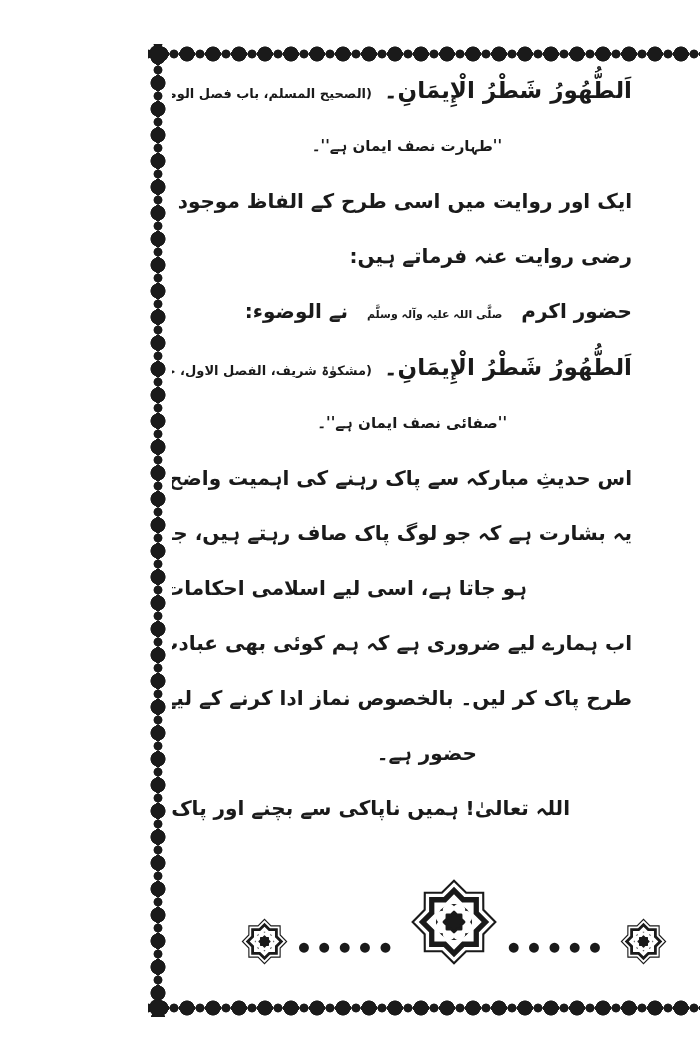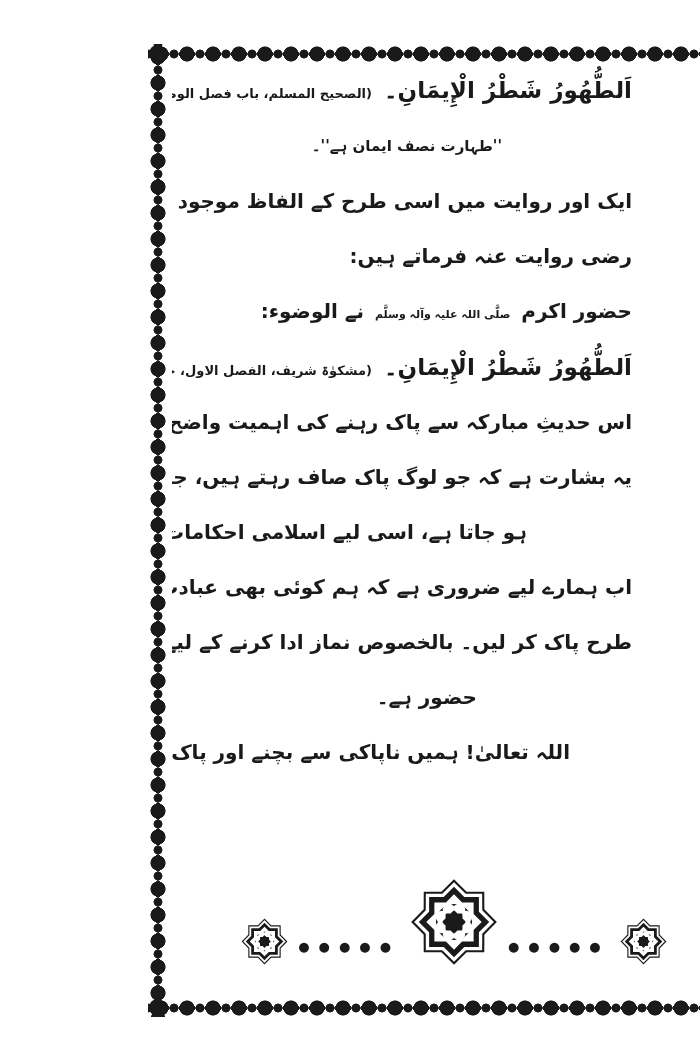--- a/index.html
+++ b/index.html
@@ -41,21 +41,21 @@
   .content{
     position:absolute; top:62px; right:68px; left:68px; height:782px;
     direction:rtl; text-align:right; overflow:hidden;
   }
   .row{height:55px; line-height:55px; white-space:nowrap; overflow:hidden;}
   .hadith{height:56px; line-height:56px;}
   .hadith .ar{font-size:23px; font-weight:bold;}
   .hadith .cite{font-size:13px; font-weight:bold; margin-right:7px;}
   .trans{height:56px; line-height:56px; font-size:15px; font-weight:bold;}
   .body{font-size:20px; font-weight:bold;}
-  .honor{font-size:11px; font-weight:bold; margin:0 4px;}
+  .honor{font-size:11px; font-weight:bold; margin:0 12px;}
   .pr65{padding-right:62px;} .pr105{padding-right:105px;}
   .pr125{padding-right:125px;} .pr130{padding-right:130px;} .pr155{padding-right:155px;}
 
   
   .ornament{
     position:absolute; top:876px; left:0; width:700px; height:90px;
     display:flex; justify-content:center; align-items:flex-end; gap:10px; direction:ltr;
   }
   .star-lg{width:88px; height:88px; flex:0 0 auto;}
   .star-sm{width:47px; height:47px; flex:0 0 auto; margin-bottom:1px;}
@@ -101,20 +101,21 @@
       <span>حضور اکرم</span>
       <span class="honor">صلَّی اللہ علیہ وآلہ وسلَّم</span>
       <span>نے الوضوء:</span>
     </div>
 
     <div class="row hadith">
       <span class="ar">اَلطُّهُورُ شَطْرُ الْإِيمَانِ۔</span>
       <span class="cite">(مشکوٰۃ شریف، الفصل الاول، حدیث:۲۸۱)</span>
     </div>
 
+    <div class="row trans pr125">''صفائی نصف ایمان ہے''۔</div>
 
     <div class="row body">اس حدیثِ مبارکہ سے پاک رہنے کی اہمیت واضح ہو رہی ہے۔ یعنی اُن لوگوں کے لیے</div>
     <div class="row body">یہ بشارت ہے کہ جو لوگ پاک صاف رہتے ہیں، جس کی وجہ سے اُن کا نصف ایمان مکمل</div>
     <div class="row body pr105">ہو جاتا ہے، اسی لیے اسلامی احکامات میں پاک رہنے پر بہت زور دیا گیا ہے۔</div>
 
     <div class="row body">اب ہمارے لیے ضروری ہے کہ ہم کوئی بھی عبادت کرنا چاہیں تو پہلے اپنے آپ کو اچھی</div>
     <div class="row body">طرح پاک کر لیں۔ بالخصوص نماز ادا کرنے کے لیے ہر طرح کی پاکی کا اہتمام کرنا بہت</div>
     <div class="row body pr155">حضور ہے۔</div>
 
     <div class="row body pr65">اللہ تعالیٰ! ہمیں ناپاکی سے بچنے اور پاک رہنے کی توفیق عطا فرمائے۔آمین</div>

